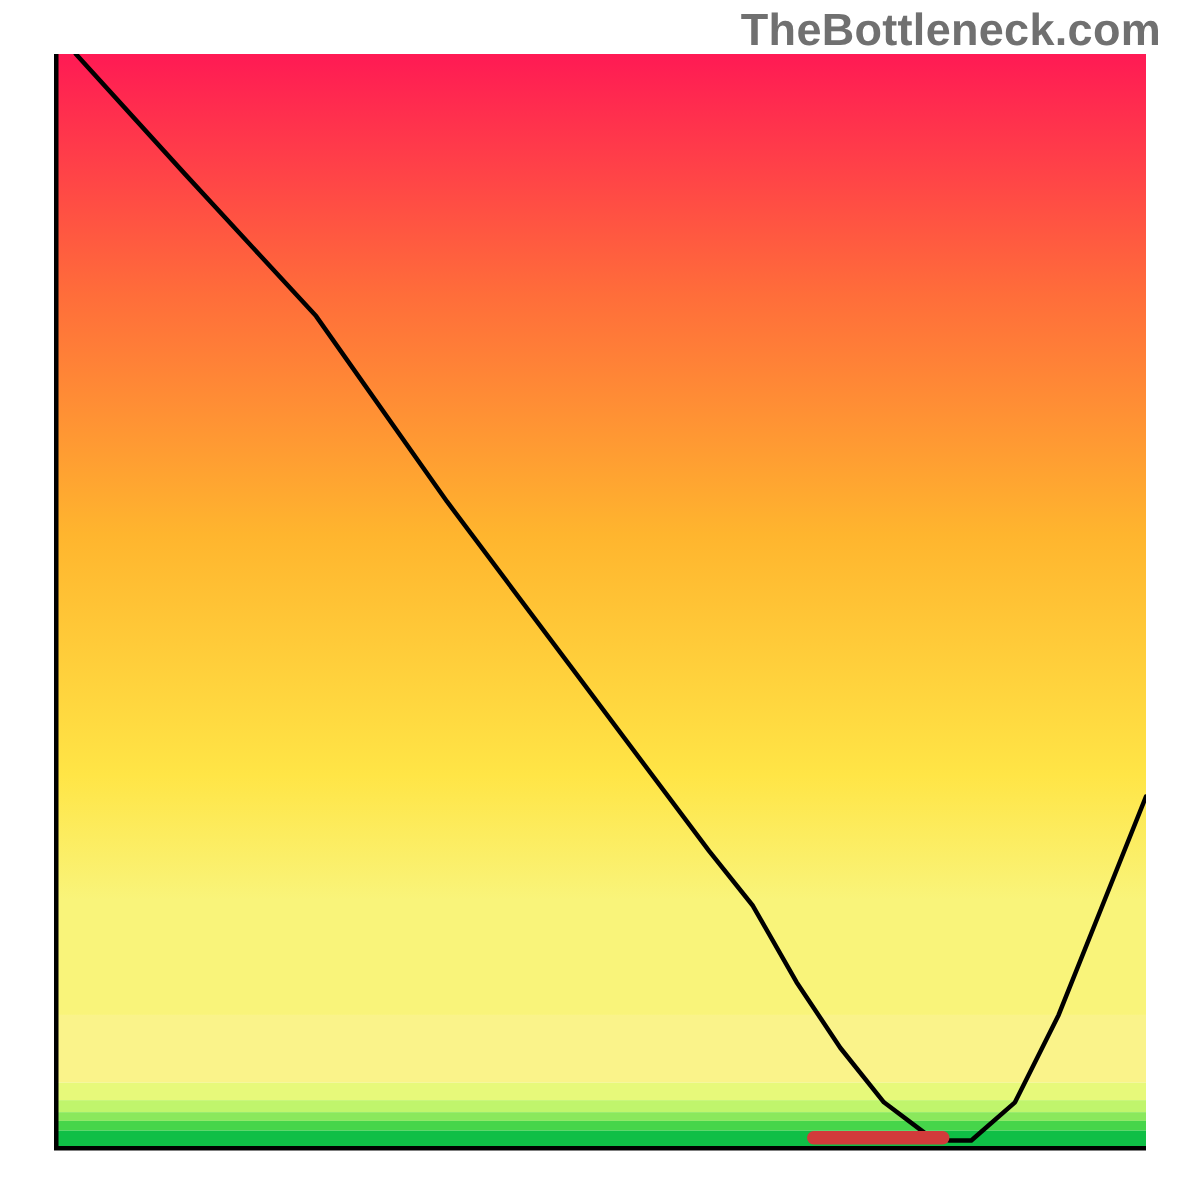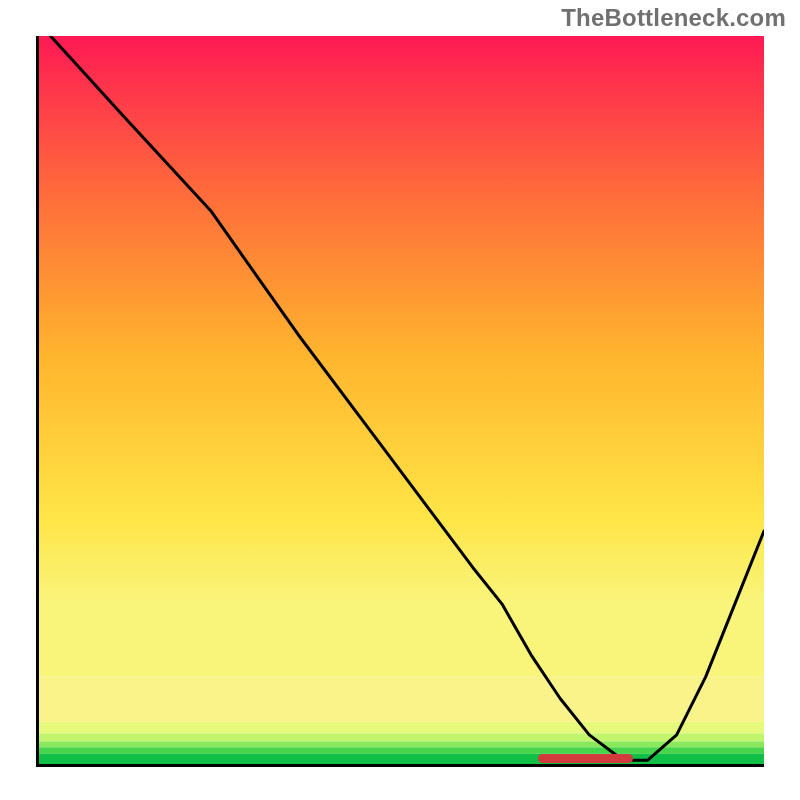--- a/index.html
+++ b/index.html
@@ -12,22 +12,22 @@
     overflow: hidden;
   }
   .container {
     position: relative;
     width: 800px;
     height: 800px;
   }
   .watermark {
     position: absolute;
     top: 4px;
-    right: 14px;
-    font-size: 24px;
+    right: 26px;
+    font-size: 30px;
     font-weight: bold;
     color: #707070;
     letter-spacing: 0.2px;
     z-index: 10;
   }
   .plot-area {
     position: absolute;
     left: 36px;
     top: 36px;
     width: 728px;

